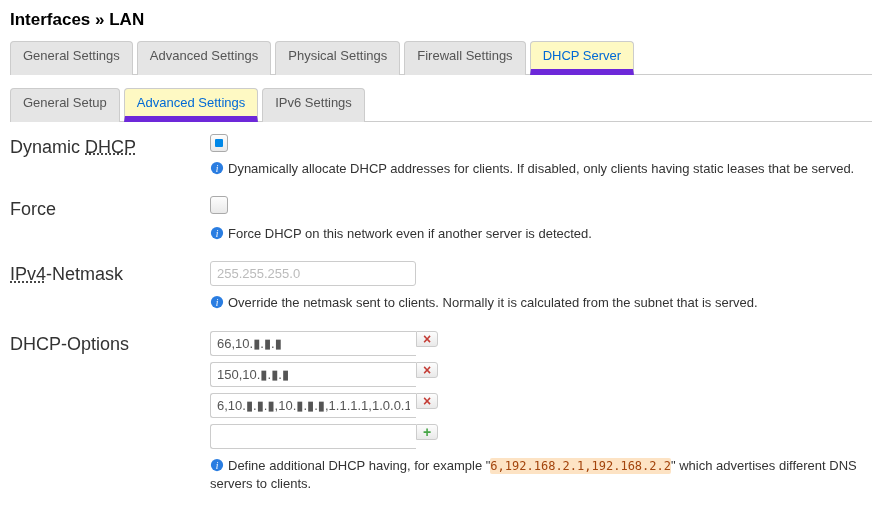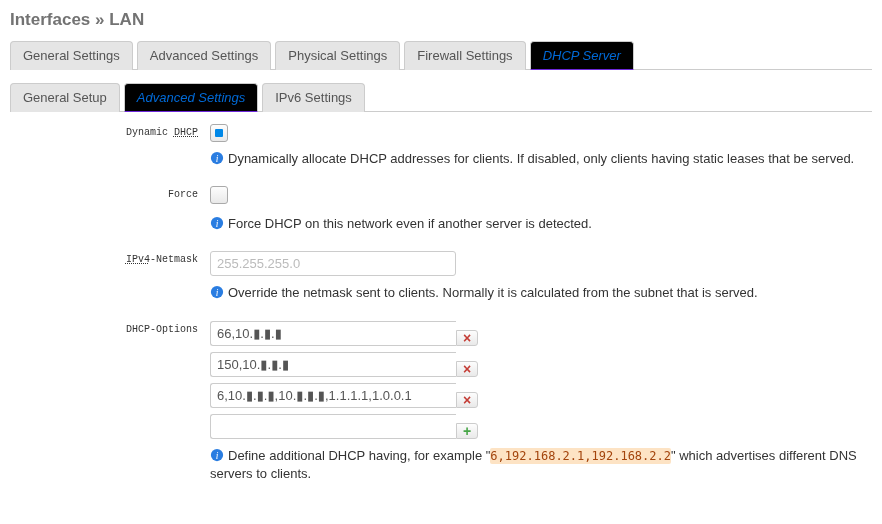--- a/index.html
+++ b/index.html
@@ -8,21 +8,21 @@
     padding: 10px;
     font-family: Arial, Helvetica, sans-serif;
     font-size: 13px;
     color: #333;
     background: #fff;
     width: 882px;
   }
   h2.page-title {
     font-size: 17px;
     font-weight: bold;
-    color: #737373;
+    color: #000000;
     margin: 0 0 10px 0;
   }
   .tabs {
     border-bottom: 1px solid #ccc;
     display: flex;
     gap: 4px;
     margin-bottom: 12px;
   }
   .tab {
     background: #e5e5e5;
@@ -30,38 +30,36 @@
     border-bottom: none;
     padding: 6px 12px;
     color: #555;
     border-radius: 4px 4px 0 0;
     cursor: pointer;
     font-size: 13px;
     position: relative;
     top: 1px;
   }
   .tab.active {
-    background: #000000;
+    background: #fef9c3;
     color: #0069d6;
-    border-bottom: 1px solid #6d28d9;
-    font-style: italic;
+    border-bottom: 6px solid #6d28d9;
   }
   .form-row {
     display: flex;
     align-items: flex-start;
     margin-bottom: 18px;
   }
   .form-label {
     width: 200px;
-    text-align: right;
+    text-align: left;
     padding-right: 12px;
     padding-top: 3px;
     color: #333;
-    font-size: 10px;
-    font-family: Liberation Mono, monospace;
+    font-size: 18px;
   }
   .form-field {
     flex: 1;
     padding-left: 0;
   }
   .checkbox-wrap {
     width: 18px;
     height: 18px;
     border: 1px solid #aaa;
     border-radius: 3px;
@@ -87,32 +85,32 @@
   }
   .hint-icon {
     display: inline-flex;
     width: 14px;
     height: 14px;
     vertical-align: -2px;
     margin-right: 4px;
   }
   .hint-icon svg { width:14px; height:14px; }
   input.text {
-    width: 246px;
+    width: 206px;
     padding: 4px 6px;
     border: 1px solid #ccc;
     border-radius: 3px;
     font-size: 13px;
     color: #555;
     background: #fff;
   }
   input.text::placeholder { color: #bbb; }
   .dhcp-row {
     display: flex;
-    align-items: flex-end;
+    align-items: flex-start;
     margin-bottom: 6px;
   }
   .dhcp-row input.text {
     border-top-right-radius: 0;
     border-bottom-right-radius: 0;
     border-right: none;
   }
   .dhcp-btn {
     width: 22px;
     border: 1px solid #ccc;

